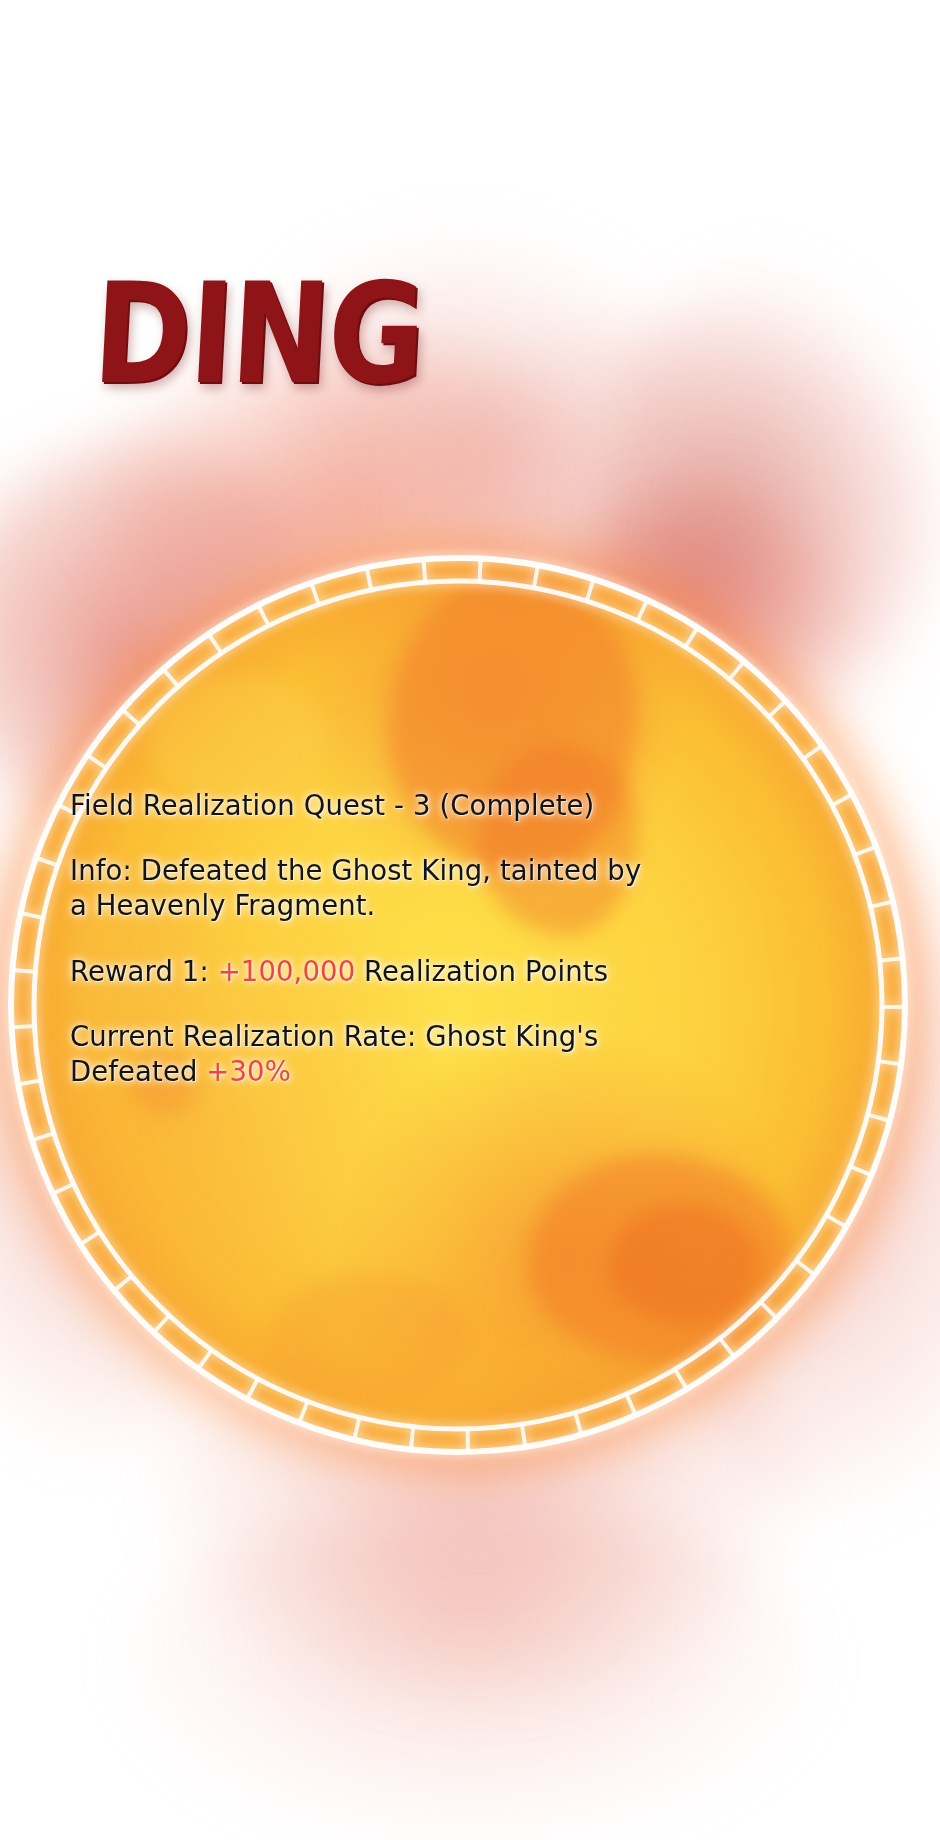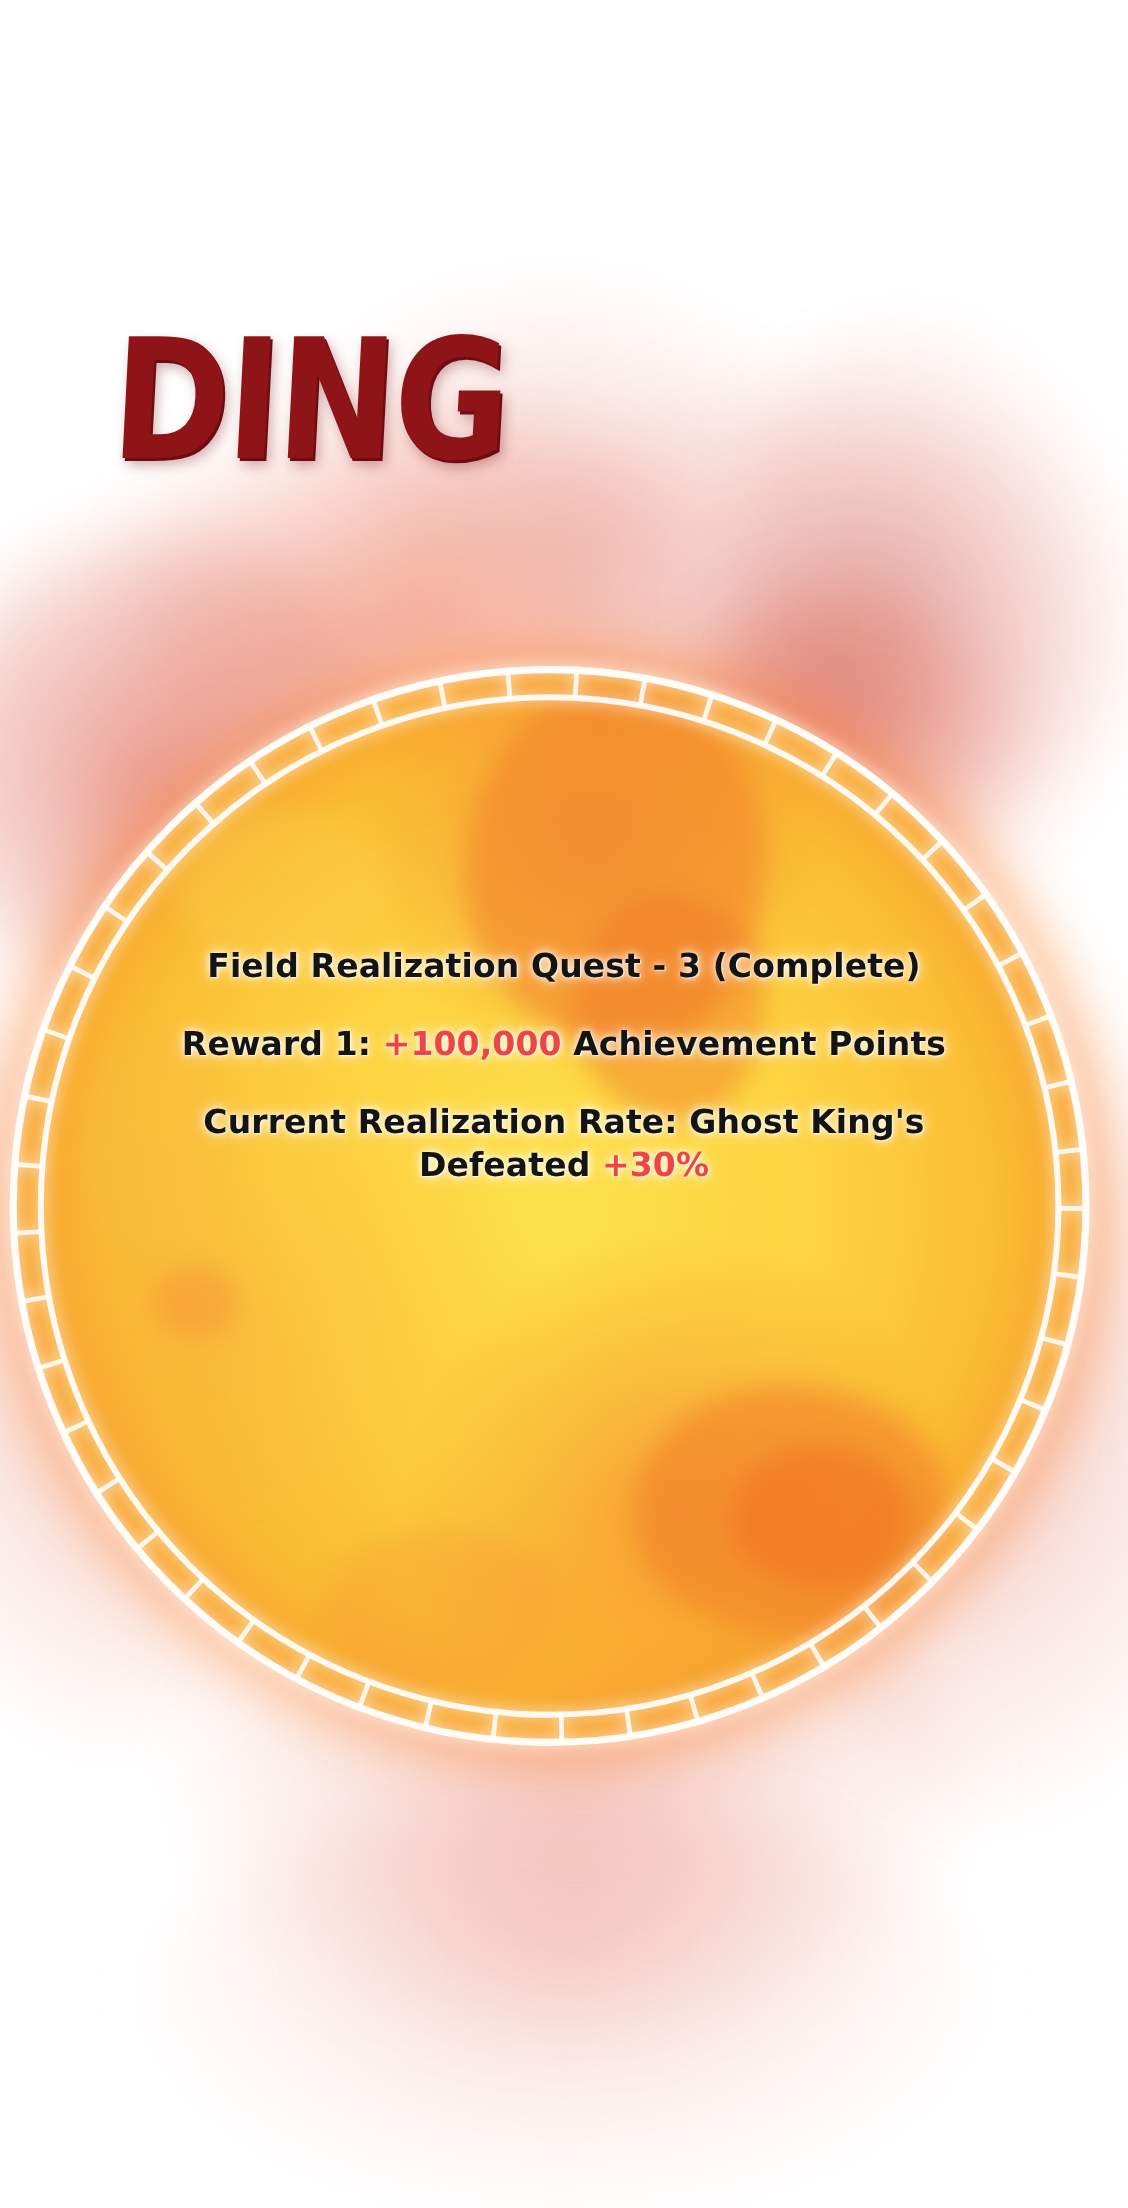--- a/index.html
+++ b/index.html
@@ -150,23 +150,22 @@
       4px 5px 10px rgba(120,20,20,0.35),
       0 0 2px rgba(255,255,255,0.6);
   }
 
   
   .quest {
     position: absolute;
     left: 70px;
     top: 788px;
     width: 800px;
-    text-align: center;
     font-family: "DejaVu Sans", sans-serif;
-    font-weight: 700;
+    font-weight: 400;
     font-size: 27.5px;
     line-height: 1.28;
     color: #141414;
     text-shadow:
       0 0 6px rgba(255,255,255,0.95),
       0 0 12px rgba(255,255,255,0.85),
       1px 1px 0 rgba(255,255,255,0.6);
     letter-spacing: 0.1px;
   }
   .quest .para { margin: 0 0 30px 0; }
@@ -227,24 +226,28 @@
 
   <div class="ding">DING</div>
 
   <div class="quest">
 
     <p class="para">
       <span class="line">Field Realization Quest - 3 (Complete)</span>
     </p>
 
 
-
-
-    <p class="para">
-      <span class="line"><span>Reward 1: </span><span class="hl">+100,000</span><span> Achievement Points</span></span>
+    <p class="para">
+      <span class="line">Info: Defeated the Ghost King, tainted by</span>
+      <span class="line">a Heavenly Fragment.</span>
+    </p>
+
+
+    <p class="para">
+      <span class="line"><span>Reward 1: </span><span class="hl">+100,000</span><span> Realization Points</span></span>
     </p>
 
     <p class="para">
       <span class="line">Current Realization Rate: Ghost King's</span>
       <span class="line"><span>Defeated </span><span class="hl">+30%</span></span>
     </p>
 
   </div>
 
 </div>

